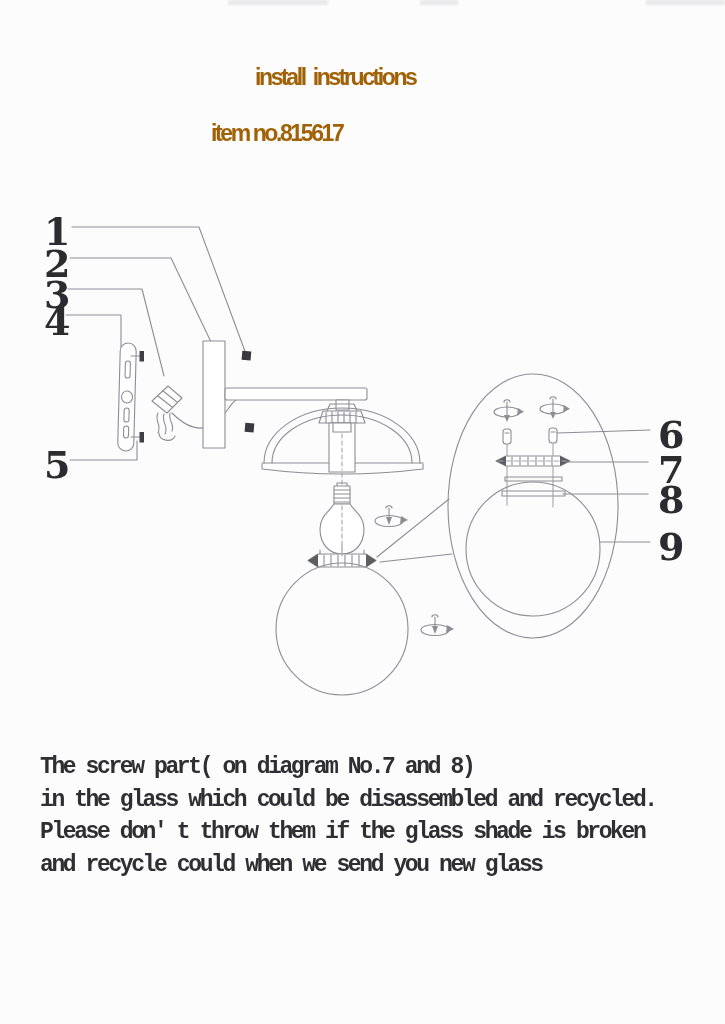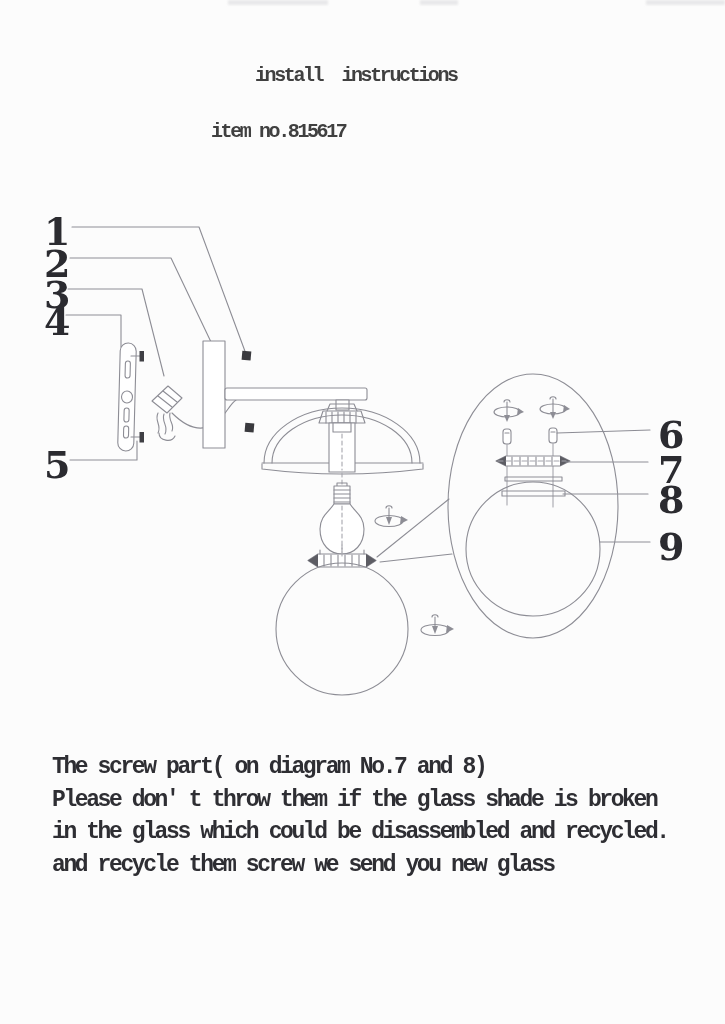--- a/index.html
+++ b/index.html
@@ -5,36 +5,35 @@
   html,body{margin:0;padding:0;}
   body{
     width:725px;height:1024px;position:relative;overflow:hidden;
     background:#fcfcfc;
     font-family:"Liberation Mono","DejaVu Sans Mono",monospace;
     color:#2e2e33;
   }
   .scan-artifact{position:absolute;background:#d9d9dc;filter:blur(1px);opacity:.55;}
   .typewriter{
     position:absolute;white-space:pre;
-    font-family:Liberation Mono, monospace;
-    font-weight:bold;font-size:20px;letter-spacing:-2.4px;line-height:1;
-    color:#404040;
+    font-family:Liberation Sans, sans-serif;
+    font-weight:bold;font-size:23px;letter-spacing:-2.4px;line-height:1;
+    color:#a16207;
   }
   #diagram-svg{position:absolute;left:0;top:0;}
   .part-label{
     position:absolute;
     font-family:"DejaVu Serif","Liberation Serif",serif;
     font-weight:700;font-size:38px;line-height:38px;color:#2b2b30;
   }
   .footer-block{position:absolute;left:40px;top:751px;}
   .footer-line{
     white-space:pre;font-weight:bold;font-size:23px;letter-spacing:-2.4px;
     line-height:32.5px;color:#2e2e33;
     font-family:"Liberation Mono","DejaVu Sans Mono",monospace;
-    margin-left:12px;
   }
 </style>
 </head>
 <body>
 
 <div class="scan-artifact" style="left:228px;top:0;width:100px;height:5px;"></div>
 <div class="scan-artifact" style="left:420px;top:0;width:38px;height:5px;"></div>
 <div class="scan-artifact" style="left:646px;top:0;width:79px;height:5px;"></div>
 
 <div class="typewriter" style="left:255px;top:66px;">install  instructions</div>
@@ -194,16 +193,16 @@
   <span class="part-label" style="left:44px;top:303px;">4</span>
   <span class="part-label" style="left:44px;top:446px;">5</span>
   <span class="part-label" style="left:658px;top:416px;">6</span>
   <span class="part-label" style="left:658px;top:451px;">7</span>
   <span class="part-label" style="left:658px;top:481px;">8</span>
   <span class="part-label" style="left:658px;top:528px;">9</span>
 </div>
 
 <div class="footer-block">
   <div class="footer-line">The screw part( on diagram No.7 and 8)</div>
+  <div class="footer-line">in the glass which could be disassembled and recycled.</div>
   <div class="footer-line">Please don' t throw them if the glass shade is broken</div>
-  <div class="footer-line">in the glass which could be disassembled and recycled.</div>
-  <div class="footer-line">and recycle them screw we send you new glass</div>
+  <div class="footer-line">and recycle could when we send you new glass</div>
 </div>
 
 </body></html>

